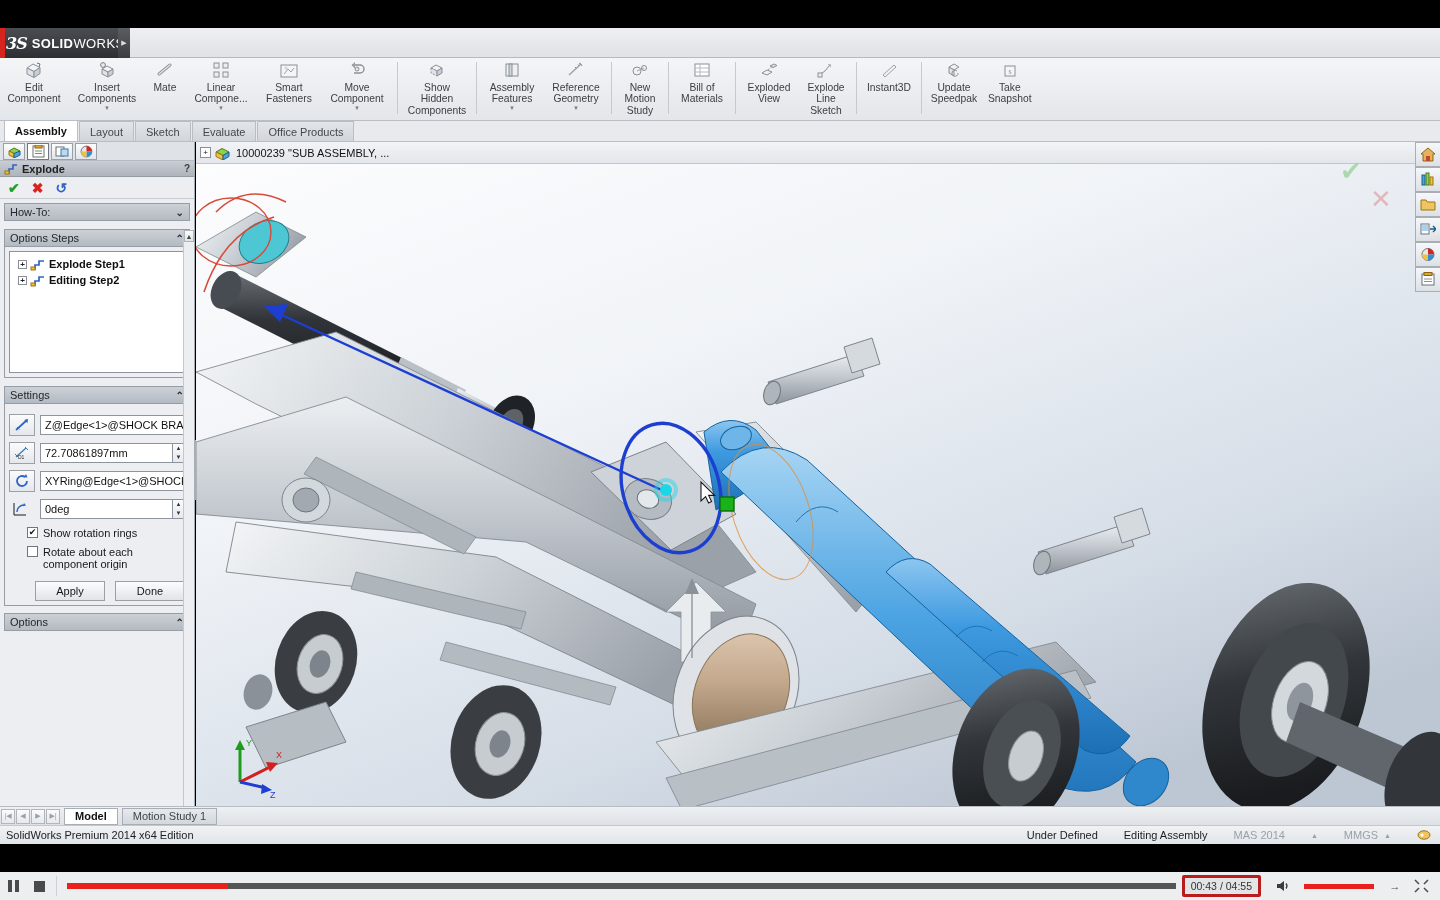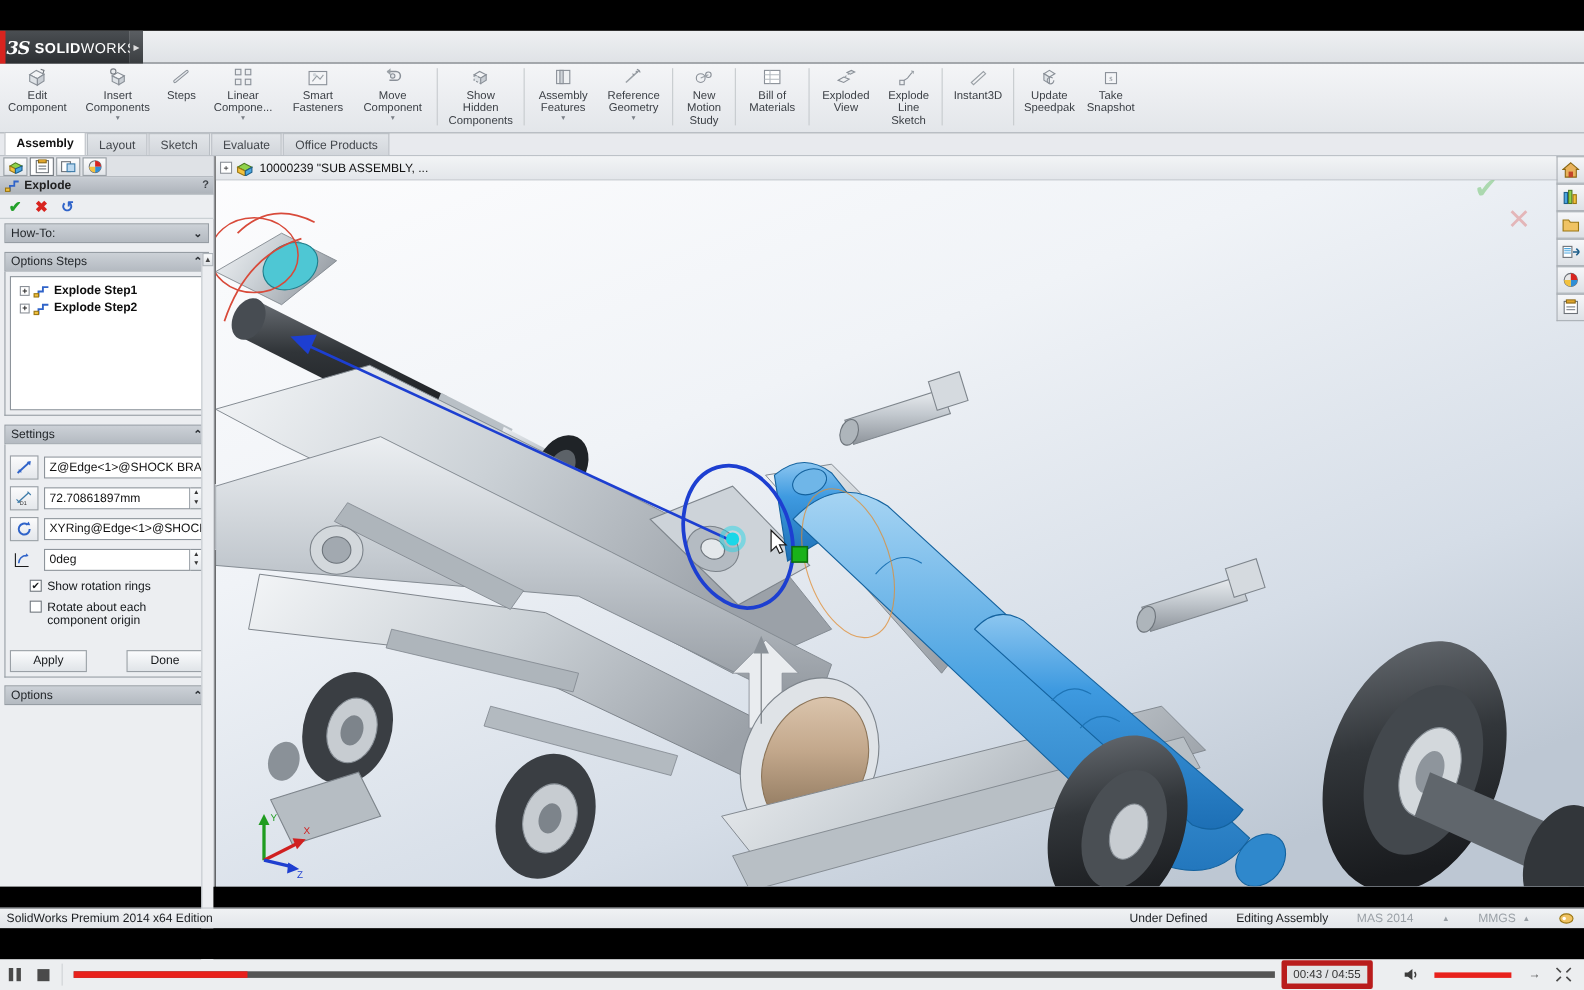--- a/index.html
+++ b/index.html
@@ -105,21 +105,21 @@
   .fieldicon.plain { border:0; background:transparent; }
   .fin { flex:1; height:20px; background:#fff; border:1px solid #8d949b; font-size:11px;
      padding:0 4px; display:flex; align-items:center; color:#111; overflow:hidden; white-space:nowrap; }
   .spin { width:12px; height:20px; border:1px solid #8d949b; border-left:0; background:linear-gradient(#fafbfc,#e6e9ed);
      display:flex; flex-direction:column; }
   .spin i { flex:1; font-size:6px; font-style:normal; text-align:center; line-height:9px; color:#333; }
 
   .ckrow { display:flex; align-items:flex-start; margin-top:7px; padding-left:18px; font-size:11px; color:#15181b;}
   .ck { width:11px; height:11px; border:1px solid #6f767d; background:#fff; margin-right:5px;
      font-size:9px; line-height:9px; text-align:center; flex:0 0 auto; }
-  .btnrow { display:flex; gap:10px; justify-content:space-between; margin-top:21px; }
+  .btnrow { display:flex; gap:10px; justify-content:flex-end; margin-top:11px; }
   .pbtn { width:70px; height:20px; border:1px solid #9aa0a6; background:linear-gradient(#fbfcfd,#e0e4e8);
      font-size:11px; display:flex; align-items:center; justify-content:center; color:#15181b; }
 
   .slider { margin:6px 0 2px 18px; height:14px; position:relative; width:140px; }
   .slider .track { position:absolute; top:6px; left:0; width:140px; height:2px; background:#c2c7cd; }
   .slider .ticks { position:absolute; top:11px; left:0; width:140px; height:3px;
      background:repeating-linear-gradient(90deg,#9aa0a6 0 1px,transparent 1px 4px); }
   .slider .knob { position:absolute; top:0; left:64px; width:9px; height:14px; background:#f2f4f6;
      border:1px solid #6f767d; border-radius:1px; }
 
@@ -168,22 +168,22 @@
   .sright { margin-left:auto; display:flex; align-items:center; gap:26px; padding-right:8px; }
   .gray { color:#9aa0a6; }
 
   
   .player { position:absolute; left:0; top:872px; width:1440px; height:28px; background:#eceef0;
      display:flex; align-items:center; }
   .pbtnic { width:26px; height:28px; display:flex; align-items:center; justify-content:center; color:#4a4a4a; }
   .psep { width:1px; height:20px; background:#cfd2d5; margin:0 4px; }
   .pbar { flex:1; height:6px; background:#555; position:relative; margin:0 6px; }
   .pbar .fill { position:absolute; left:0; top:0; height:6px; background:#e8211c; }
-  .ptime { font-size:10.5px; color:#333; background:#e2e4e6; border:5px solid #b91c1c;
-     padding:2px 6px; border-radius:2px; margin-right:22px; }
+  .ptime { font-size:10.5px; color:#333; background:#e2e4e6; border:3px solid #b91c1c;
+     padding:2px 6px; border-radius:2px; margin-right:9px; }
   .volbar { width:70px; height:5px; background:#e8211c; margin:0 8px; }
 
   
   svg { display:block; }
 </style>
 </head>
 <body>
 
 <div class="app">
 
@@ -317,21 +317,21 @@
       <div class="rc">▼</div>
     </div>
 
     <div class="rbtn" style="min-width:38px">
       <div class="ri">
         <svg width="22" height="20" viewBox="0 0 22 20">
             <path d="M5 13L16 4" stroke="#8a9098" stroke-width="3" stroke-linecap="round"></path>
             <path d="M5 13L16 4" stroke="#e3e6ea" stroke-width="1.3" stroke-linecap="round"></path>
           </svg>
       </div>
-      <div class="rl">Steps</div>
+      <div class="rl">Mate</div>
     </div>
 
     <div class="rbtn" style="min-width:74px">
       <div class="ri">
         <svg width="22" height="20" viewBox="0 0 22 20">
             <g fill="#eceef1" stroke="#8a9098">
               <rect x="4" y="2" width="5" height="5"></rect>
               <rect x="13" y="2" width="5" height="5"></rect>
               <rect x="4" y="11" width="5" height="5"></rect>
               <rect x="13" y="11" width="5" height="5"></rect>
@@ -568,21 +568,21 @@
           <span>Explode Step1</span>
         </div>
         <div class="trow">
           <span class="plusbox">+</span>
           <span class="stepicon">
             <svg width="15" height="13" viewBox="0 0 15 13">
                 <path d="M1 11h4V7h4V3h5" fill="none" stroke="#2f63c9" stroke-width="1.7"></path>
                 <rect x="1" y="9" width="4" height="3" fill="#f2c13d" stroke="#9a7612"></rect>
               </svg>
           </span>
-          <span>Explode Step2</span>
+          <span>Editing Step2</span>
         </div>
       </div>
     </div>
 
     <div class="sectbar" style="margin-top:8px">
       <span class="st">Settings</span>
       <span class="chev">⌃</span>
     </div>
     <div class="sectbody">
 
@@ -938,20 +938,28 @@
     </div>
     <div class="tp">
       <svg width="16" height="15" viewBox="0 0 16 15">
           <rect x="2" y="2" width="12" height="11" fill="#fff" stroke="#6d7278"></rect>
           <rect x="4" y="0.5" width="8" height="3" fill="#e0a52c" stroke="#8a6714"></rect>
           <path d="M4 7h8M4 9.5h8" stroke="#8a9098"></path>
         </svg>
     </div>
   </div>
 
+  <div class="btabs">
+    <div class="navb">|◀</div>
+    <div class="navb">◀</div>
+    <div class="navb">▶</div>
+    <div class="navb">▶|</div>
+    <div class="btab active">Model</div>
+    <div class="btab">Motion Study 1</div>
+  </div>
 
   <div class="statusbar">
     <span style="padding-left:6px">SolidWorks Premium 2014 x64 Edition</span>
     <div class="sright">
       <span>Under Defined</span>
       <span>Editing Assembly</span>
       <span class="gray">MAS 2014</span>
       <span class="gray" style="font-size:7px">▲</span>
       <span class="gray">MMGS</span>
       <span class="gray" style="font-size:7px;margin-left:-20px">▲</span>

